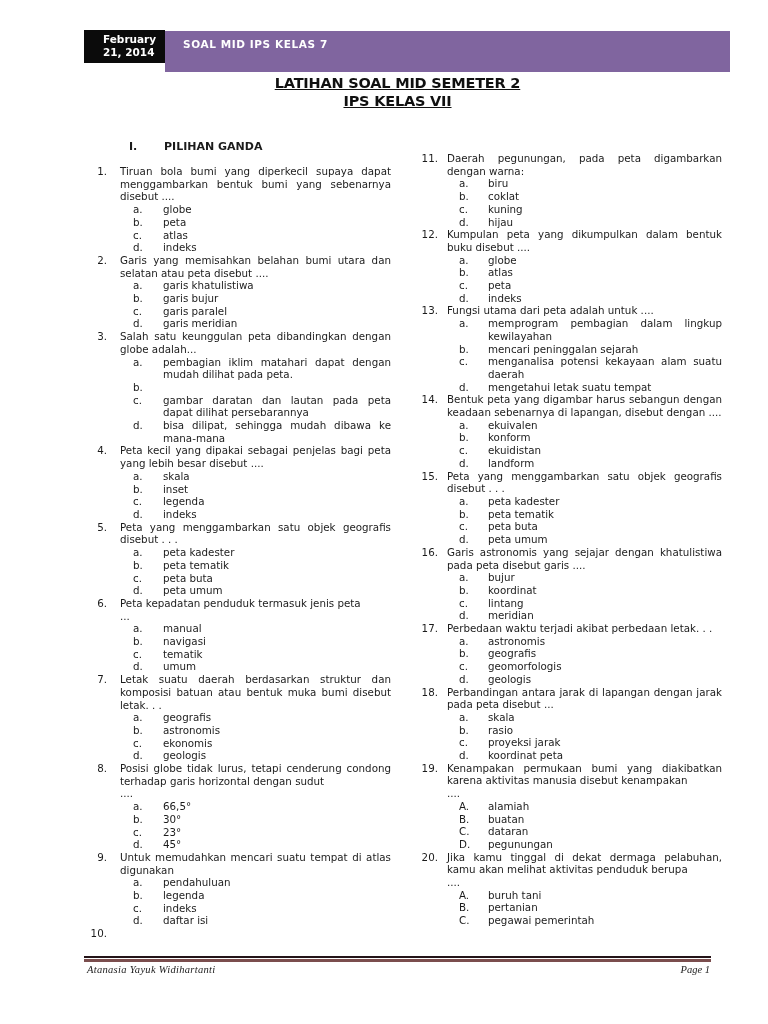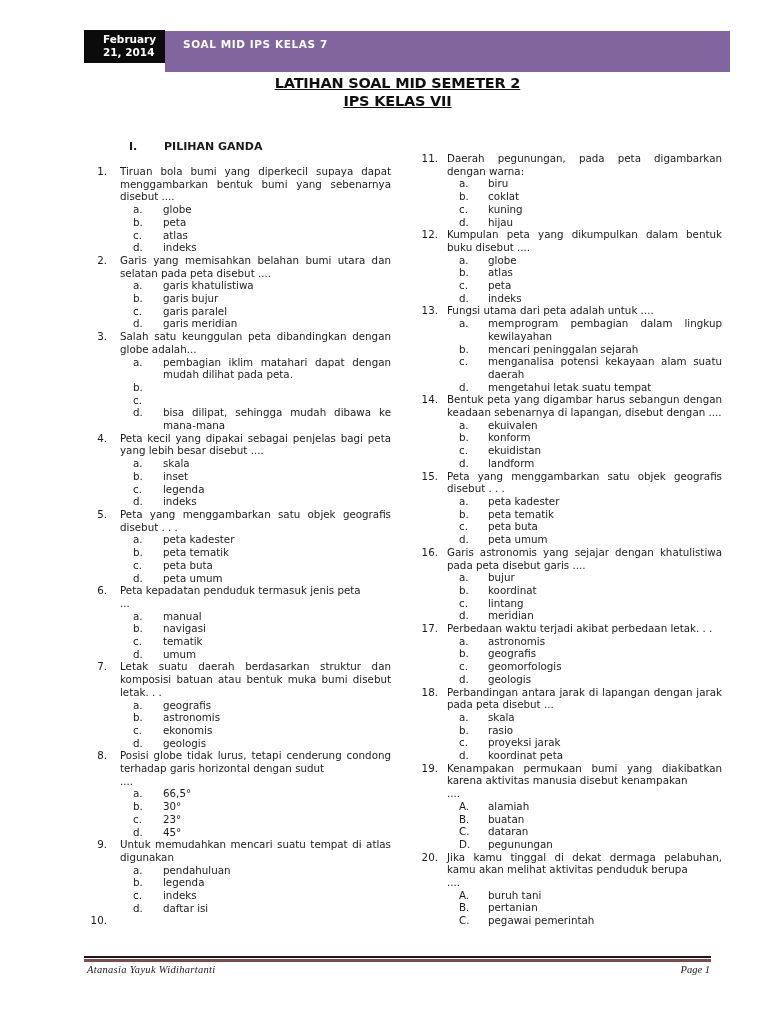--- a/index.html
+++ b/index.html
@@ -109,21 +109,21 @@
           </div>
           <div class="opt">
             <span class="letter">d.</span>
             <span class="otext">indeks</span>
           </div>
         </div>
       </div>
       <div class="q">
         <div class="qnum">2.</div>
         <div class="qbody">
-          <div class="stem">Garis yang memisahkan belahan bumi utara dan selatan pada peta disebut ....</div>
+          <div class="stem">Garis yang memisahkan belahan bumi utara dan selatan atau peta disebut ....</div>
           <div class="opt">
             <span class="letter">a.</span>
             <span class="otext">garis khatulistiwa</span>
           </div>
           <div class="opt">
             <span class="letter">b.</span>
             <span class="otext">garis bujur</span>
           </div>
           <div class="opt">
             <span class="letter">c.</span>
@@ -141,20 +141,21 @@
           <div class="stem">Salah satu keunggulan peta dibandingkan dengan globe adalah...</div>
           <div class="opt">
             <span class="letter">a.</span>
             <span class="otext">pembagian iklim matahari dapat dengan mudah dilihat pada peta.</span>
           </div>
           <div class="opt">
             <span class="letter">b.</span>
           </div>
           <div class="opt">
             <span class="letter">c.</span>
+            <span class="otext">gambar daratan dan lautan pada peta dapat dilihat persebarannya</span>
           </div>
           <div class="opt">
             <span class="letter">d.</span>
             <span class="otext">bisa dilipat, sehingga mudah dibawa ke mana-mana</span>
           </div>
         </div>
       </div>
       <div class="q">
         <div class="qnum">4.</div>
         <div class="qbody">

